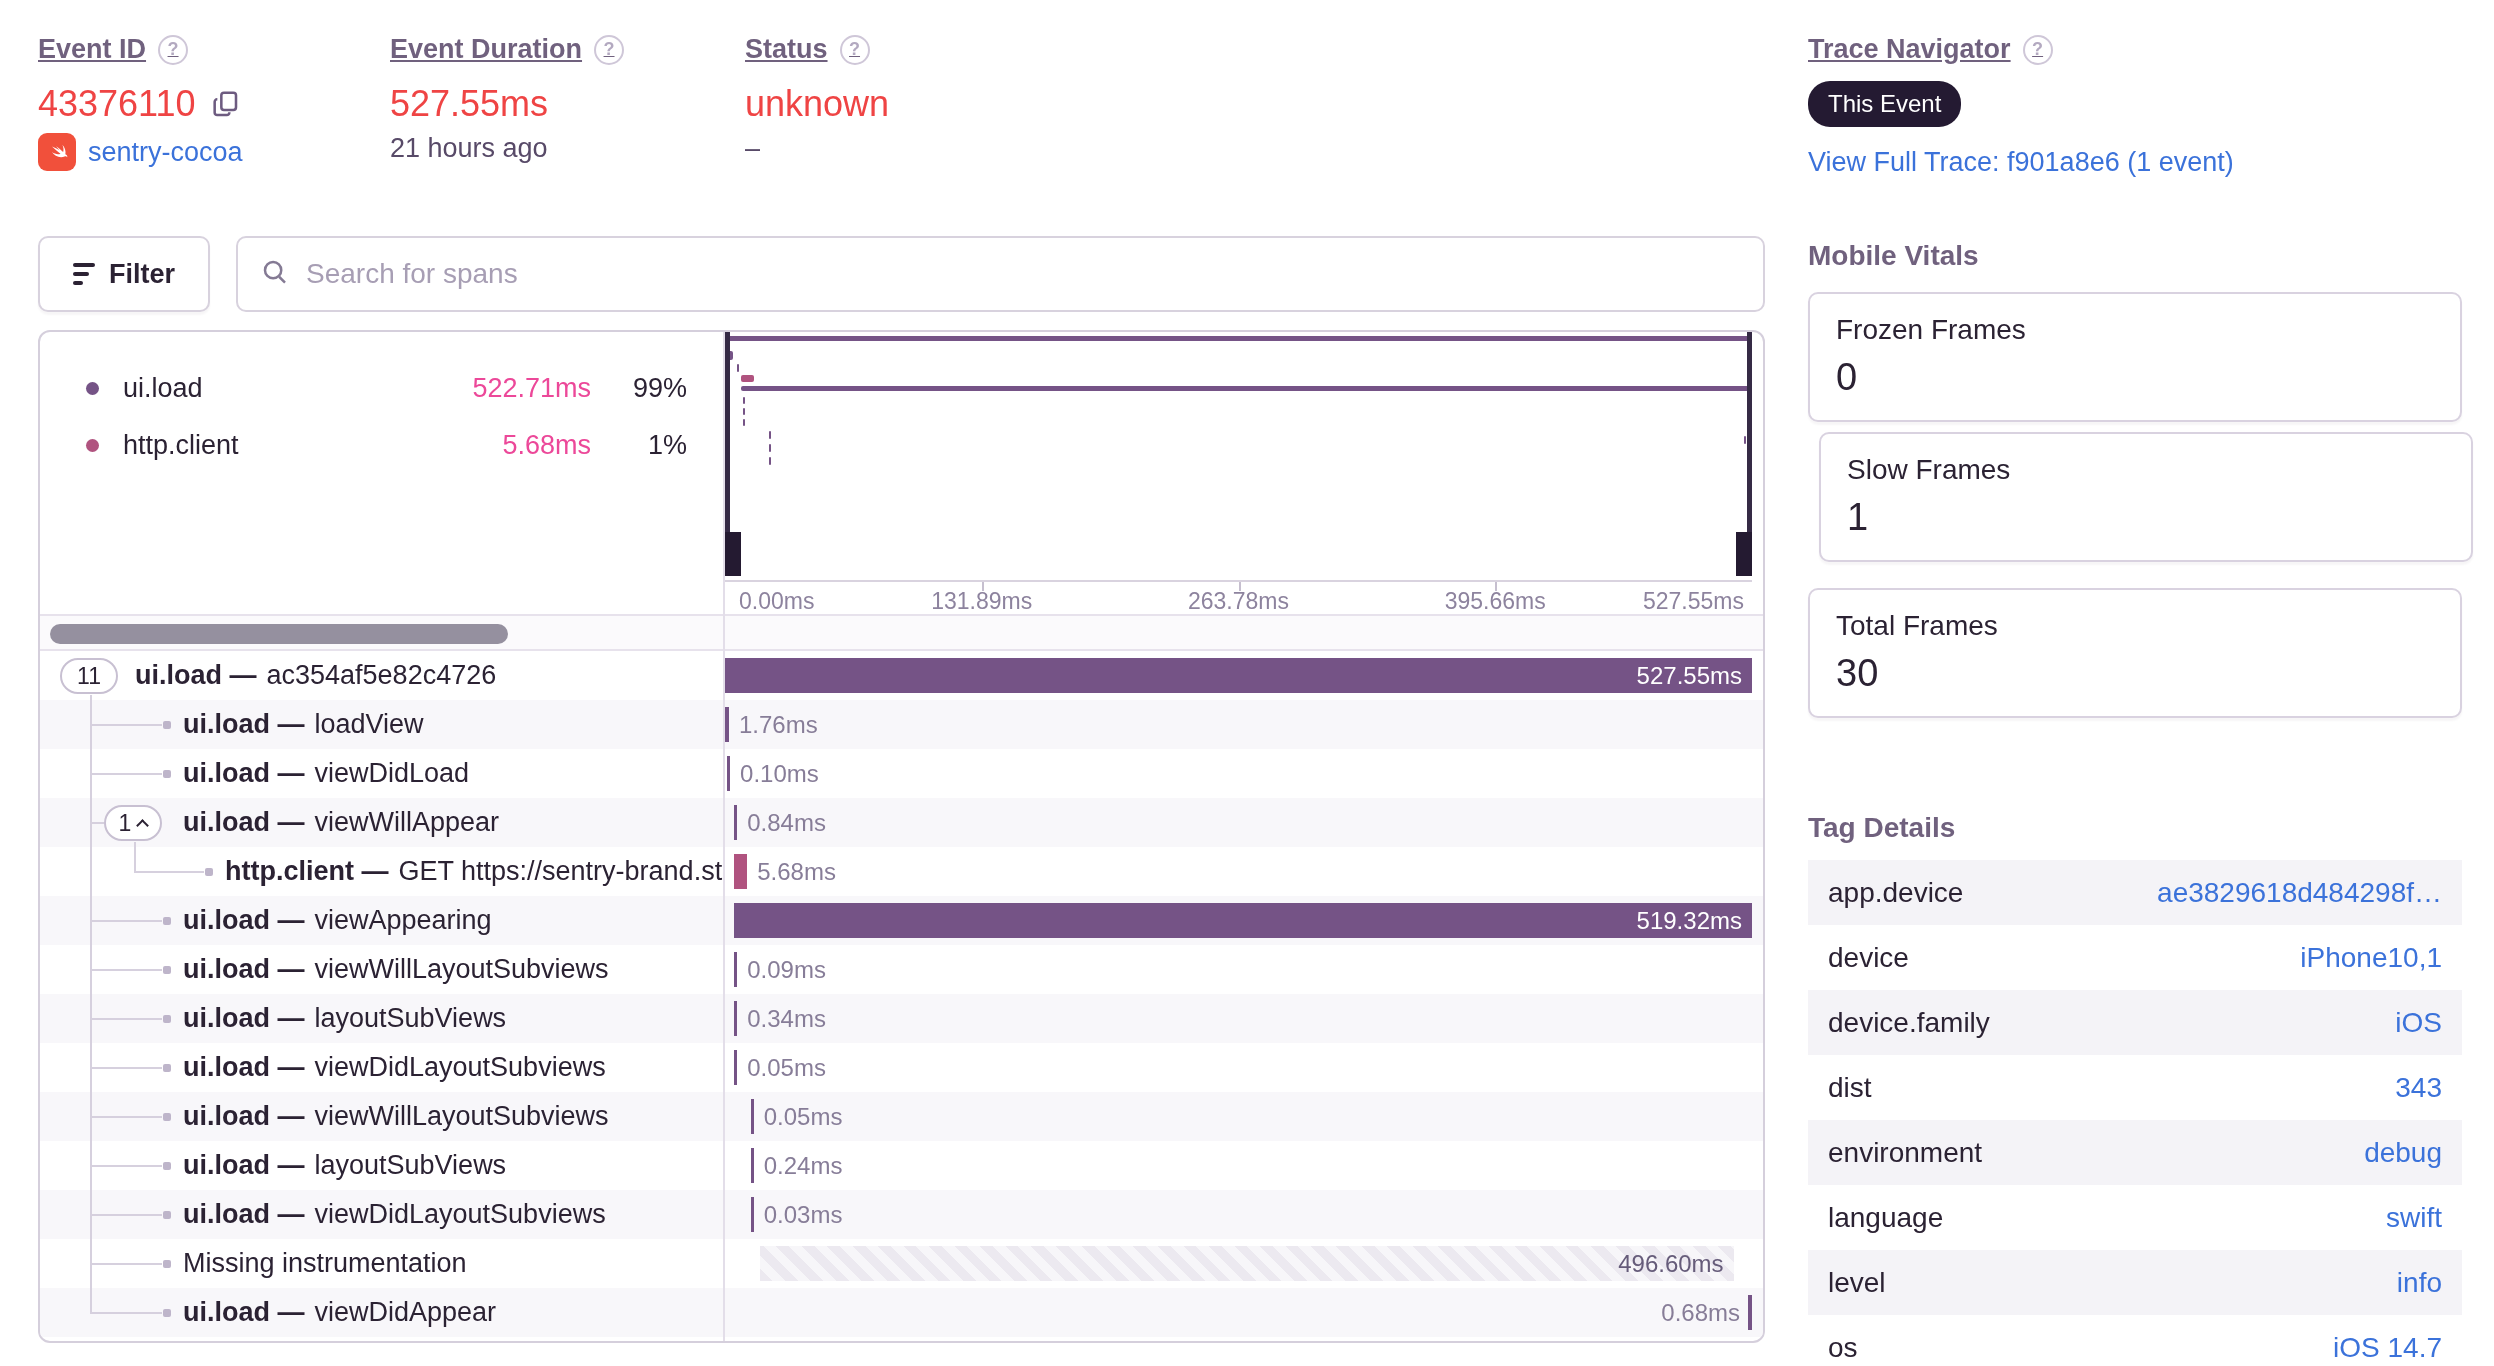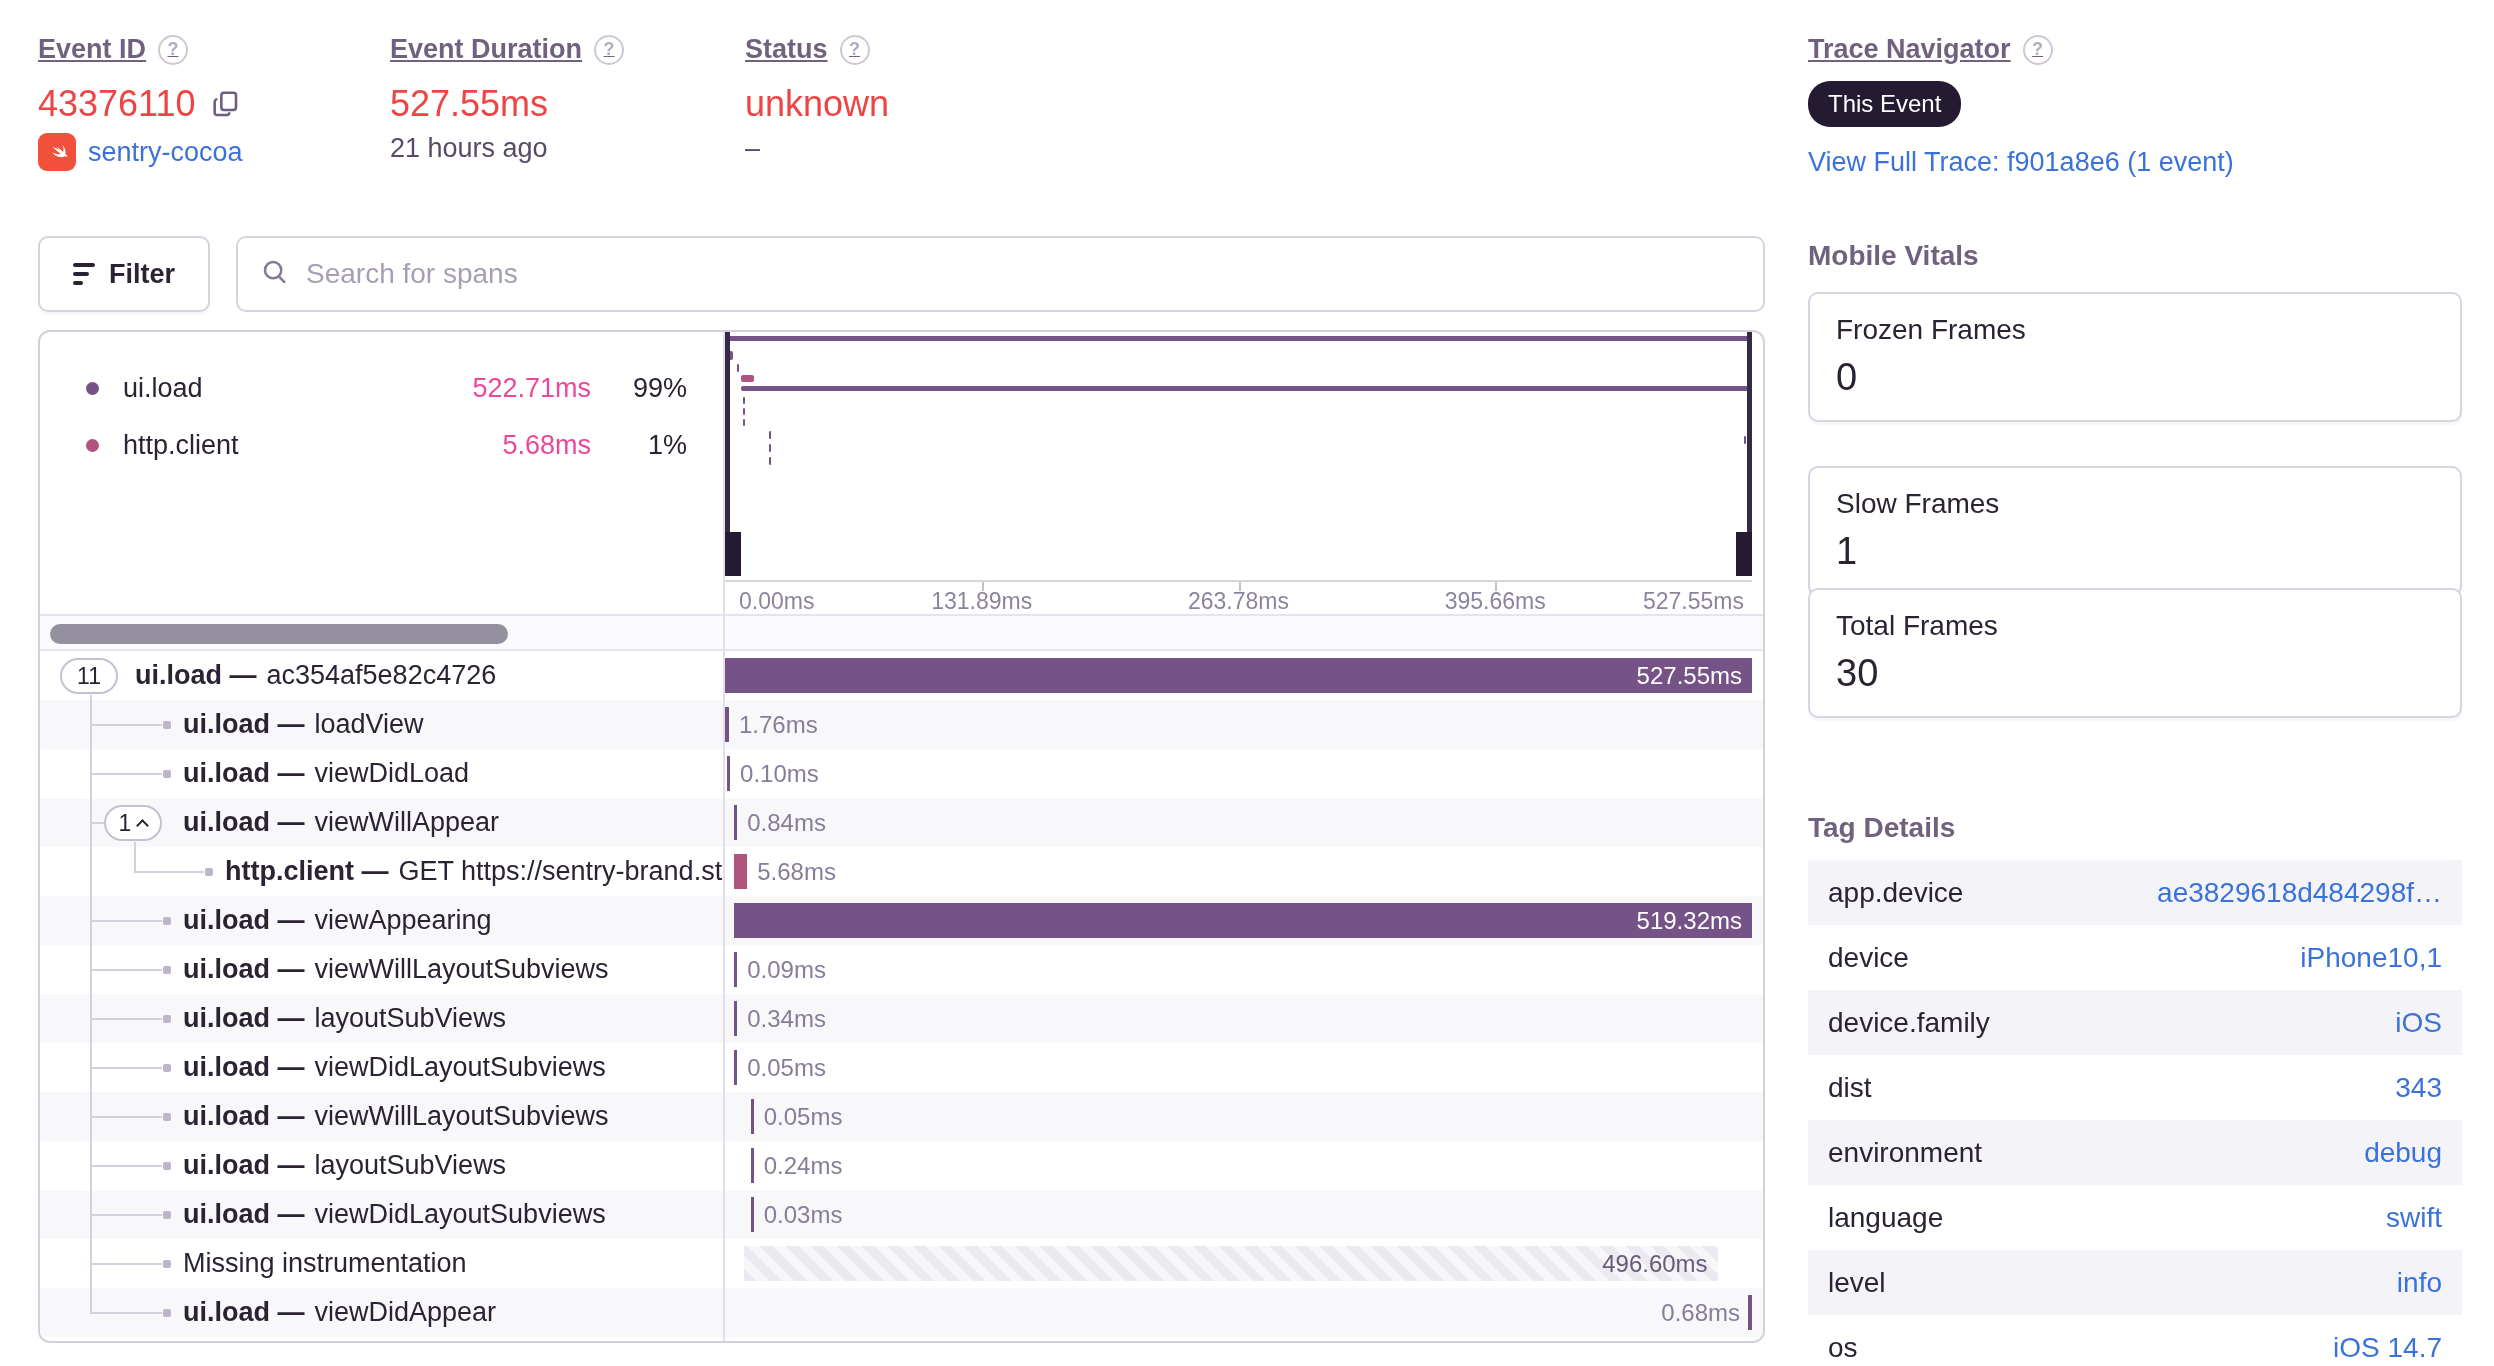--- a/index.html
+++ b/index.html
@@ -351,21 +351,21 @@
             <div class="bar" style="left: 25.675px; width: 3px; background: rgb(117, 83, 134);"></div>
             <div class="bar-label-out" style="left: 38.675px;">0.03ms</div>
           </div>
         </div>
         <div class="span-row" style="top: 588px;">
           <div class="tree-cell">
             <div class="bullet" style="left: 123px;"></div>
             <div class="tree-text" style="left: 143px;">Missing instrumentation</div>
           </div>
           <div class="bar-cell">
-            <div class="bar hatch" style="left: 19px; width: 973.596px;">
+            <div class="bar hatch" style="left: 35px; width: 973.596px;">
               <span class="bar-label-in">496.60ms</span>
             </div>
           </div>
         </div>
         <div class="span-row alt" style="top: 637px;">
           <div class="tree-cell">
             <div class="bullet" style="left: 123px;"></div>
             <div class="tree-text" style="left: 143px;"><b>ui.load —</b>viewDidAppear</div>
           </div>
           <div class="bar-cell">
@@ -390,21 +390,21 @@
         <div class="conn" style="left: 94px; top: 220px; width: 70px; height: 2px;"></div>
       </div>
   </div>
 
   <div class="side-h" style="top:240px;">Mobile Vitals</div>
   <div id="vitals">
       <div class="vital-card" style="top: 292px;">
         <div class="vital-label">Frozen Frames</div>
         <div class="vital-value">0</div>
       </div>
-      <div class="vital-card" style="top: 466px;">
+      <div class="vital-card" style="top: 432px; margin-left: 11px;">
         <div class="vital-label">Slow Frames</div>
         <div class="vital-value">1</div>
       </div>
       <div class="vital-card" style="top: 588px;">
         <div class="vital-label">Total Frames</div>
         <div class="vital-value">30</div>
       </div>
     </div>
 
   <div class="side-h" style="top:812px;">Tag Details</div>

